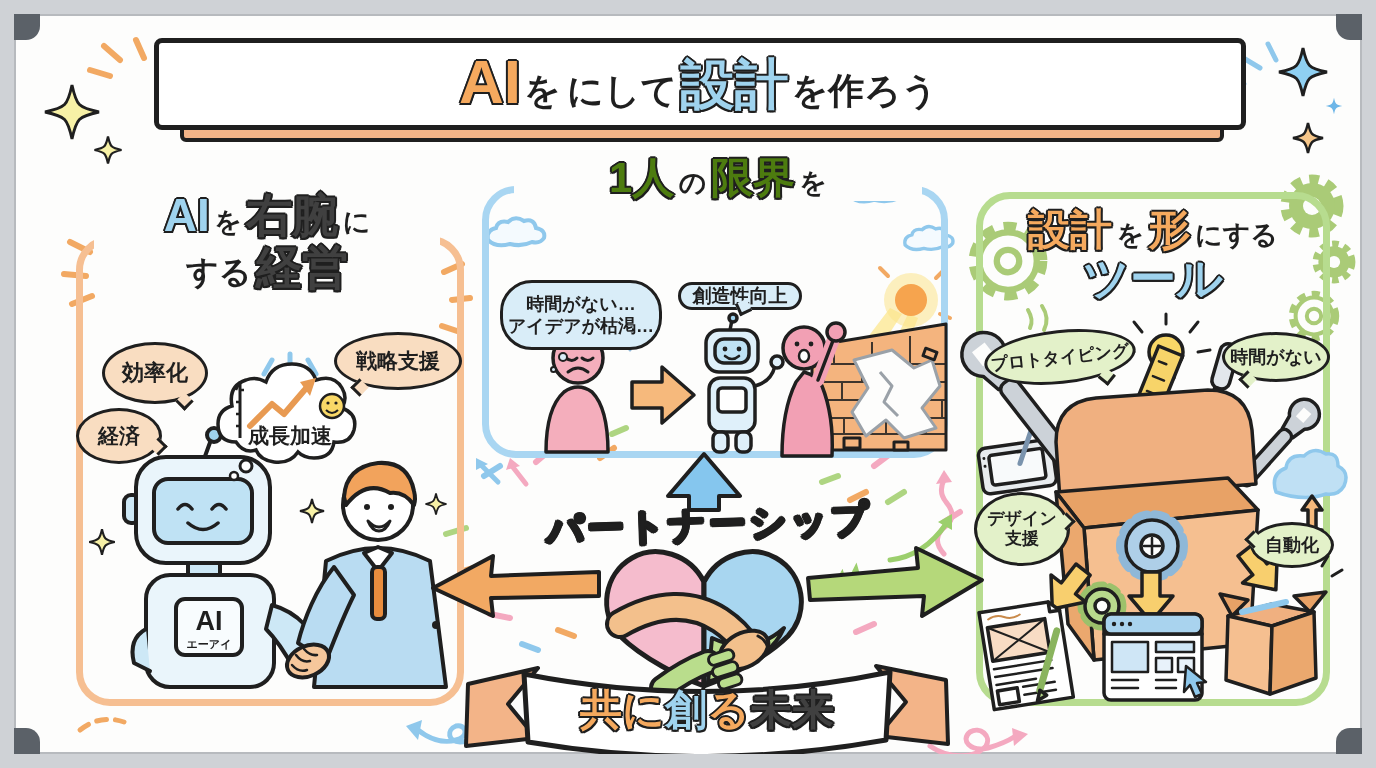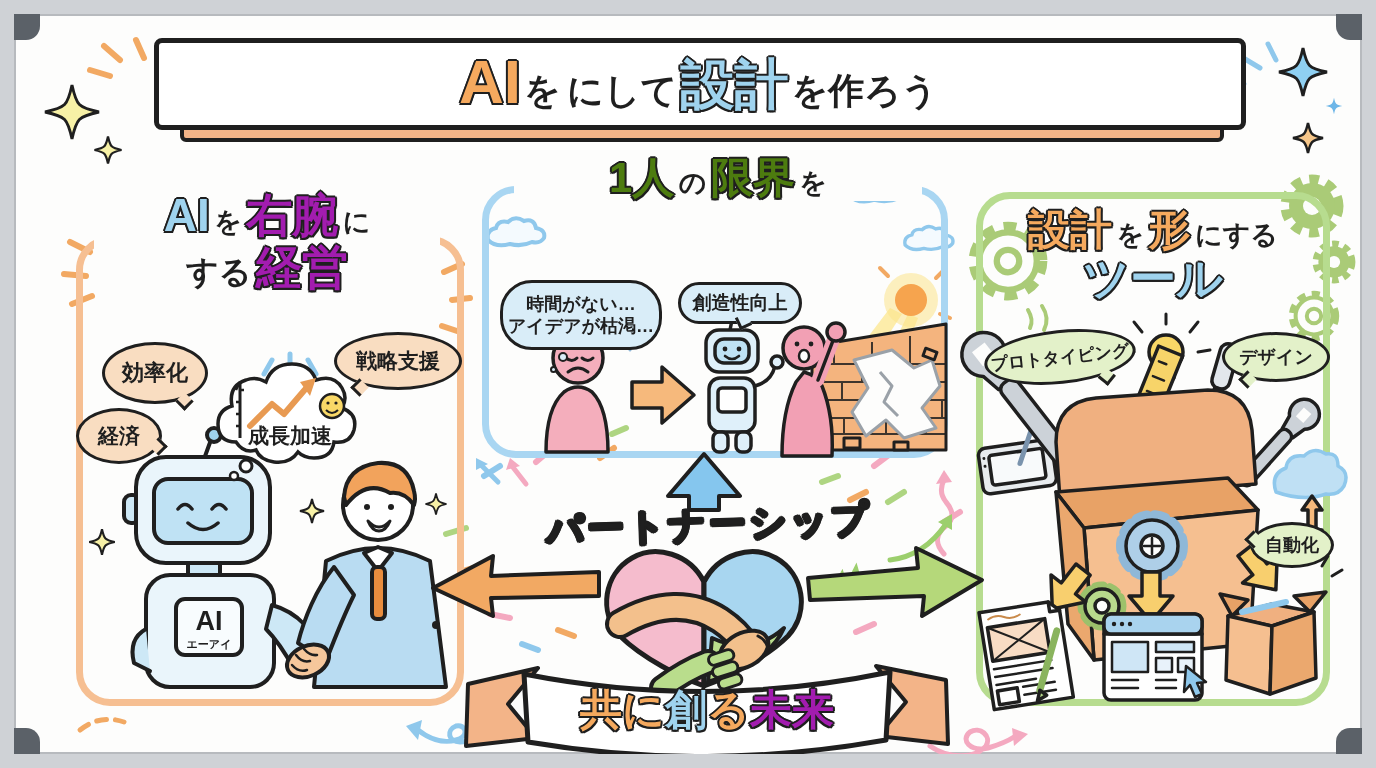--- a/index.html
+++ b/index.html
@@ -9,21 +9,21 @@
   .cap{position:absolute;width:40px;height:40px;background:#5b6168;z-index:9;}
   .cap.tl{left:-14px;top:-14px;border-radius:10px 0 14px 0;}
   .cap.tr{right:-14px;top:-14px;border-radius:0 10px 0 14px;}
   .cap.bl{left:-14px;bottom:-14px;border-radius:0 14px 0 10px;}
   .cap.br{right:-14px;bottom:-14px;border-radius:14px 0 10px 0;}
   svg{position:absolute;overflow:visible;}
   .deco{left:0;top:0;z-index:0;}
   
   .ol{text-shadow:2px 0 0 #1f1f1f,-2px 0 0 #1f1f1f,0 2px 0 #1f1f1f,0 -2px 0 #1f1f1f,
       1.5px 1.5px 0 #1f1f1f,-1.5px 1.5px 0 #1f1f1f,1.5px -1.5px 0 #1f1f1f,-1.5px -1.5px 0 #1f1f1f;}
-  .c-or{color:#f5a95e}.c-bl{color:#9fd3ee}.c-gr{color:#a21caf}.c-pk{color:#4d7c0f}
+  .c-or{color:#f5a95e}.c-bl{color:#9fd3ee}.c-gr{color:#404040}.c-pk{color:#4d7c0f}
   .c-sl{color:#ee8f7c}.c-bk{color:#1f1f1f;text-shadow:none;}
   
   .ribbon-fold{position:absolute;left:166px;top:104px;width:1044px;height:24px;z-index:2;
     background:#f3b488;border:4px solid #1f1f1f;border-radius:6px;}
   .ribbon{position:absolute;left:140px;top:24px;width:1092px;height:92px;z-index:3;
     background:#fff;border:5px solid #1f1f1f;border-radius:8px;
     display:flex;align-items:center;justify-content:center;}
   .ribbon .txt{display:flex;align-items:baseline;white-space:nowrap;font-weight:bold;}
   .rb-xl{font-size:62px}.rb-lg{font-size:54px}.rb-sm{font-size:36px;padding:0 3px;}
   
@@ -298,21 +298,21 @@
     <div style="font-size:11px">エーアイ</div>
   </div>
 
   <div class="bubble lblue" style="left:486px;top:266px;width:162px;height:70px;font-size:18px;border-radius:32px;flex-direction:column;line-height:1.25;z-index:3">
     <span>時間がない…</span>
     <span>アイデアが枯渇…</span>
   </div>
   <div style="position:absolute;left:544px;top:338px;width:10px;height:10px;border-radius:50%;background:#d9edf8;border:2.5px solid #1f1f1f;z-index:3"></div>
   <div style="position:absolute;left:536px;top:352px;width:7px;height:7px;border-radius:50%;background:#d9edf8;border:2px solid #1f1f1f;z-index:3"></div>
 
-  <div class="bubble lblue" style="left:664px;top:268px;width:124px;height:42px;font-size:19px;border-radius:22px;z-index:3">
+  <div class="bubble lblue" style="left:664px;top:268px;width:124px;height:28px;font-size:19px;border-radius:22px;z-index:3">
     <span>創造性向上</span>
     <span class="tail lblue" style="left:56px;bottom:-7px;background:#d9edf8;transform:rotate(65deg)"></span>
   </div>
 
   <svg style="left:480px;top:302px;z-index:2" width="452" height="142" viewBox="0 0 452 142">
 
     <g stroke="#1f1f1f" stroke-width="3" stroke-linejoin="round">
       <path d="M318 30 L452 8 L452 134 L318 134 Z" fill="#f4b47e"></path>
       <g stroke-width="2" opacity="0.85">
         <path d="M318 48 H452 M318 66 H452 M318 84 H452 M318 102 H452 M318 118 H452"></path>
@@ -364,22 +364,27 @@
       </g>
     </g>
   </svg>
   <div class="lbl" style="left:704px;top:378px;width:28px;font-size:13px;z-index:3"></div>
 
   <div class="bubble lgreen" style="left:970px;top:316px;width:152px;height:54px;font-size:17px;transform:rotate(-6deg);z-index:3">
     <span>プロトタイピング</span>
     <span class="tail lgreen" style="right:22px;bottom:-7px;background:#e3f1c9"></span>
   </div>
   <div class="bubble lgreen" style="left:1208px;top:318px;width:108px;height:50px;font-size:18px;z-index:3">
-    <span>デザイン</span>
+    <span>時間がない</span>
     <span class="tail lgreen" style="left:16px;bottom:-7px;background:#e3f1c9;transform:rotate(135deg)"></span>
+  </div>
+  <div class="bubble lgreen" style="left:960px;top:478px;width:96px;height:74px;font-size:17px;line-height:1.2;flex-direction:column;z-index:3">
+    <span style="white-space:pre-line">デザイン
+支援</span>
+    <span class="tail lgreen" style="right:-6px;top:20px;background:#e3f1c9;transform:rotate(-45deg)"></span>
   </div>
   <div class="bubble lgreen" style="left:1236px;top:508px;width:84px;height:46px;font-size:18px;z-index:3">
     <span>自動化</span>
     <span class="tail lgreen" style="left:-6px;top:8px;background:#e3f1c9;transform:rotate(135deg)"></span>
   </div>
 
   <svg style="left:962px;top:300px;z-index:2" width="354" height="392" viewBox="0 0 354 392">
     <g stroke="#1f1f1f" stroke-width="3.5" stroke-linecap="round" stroke-linejoin="round">
 
       <g>

